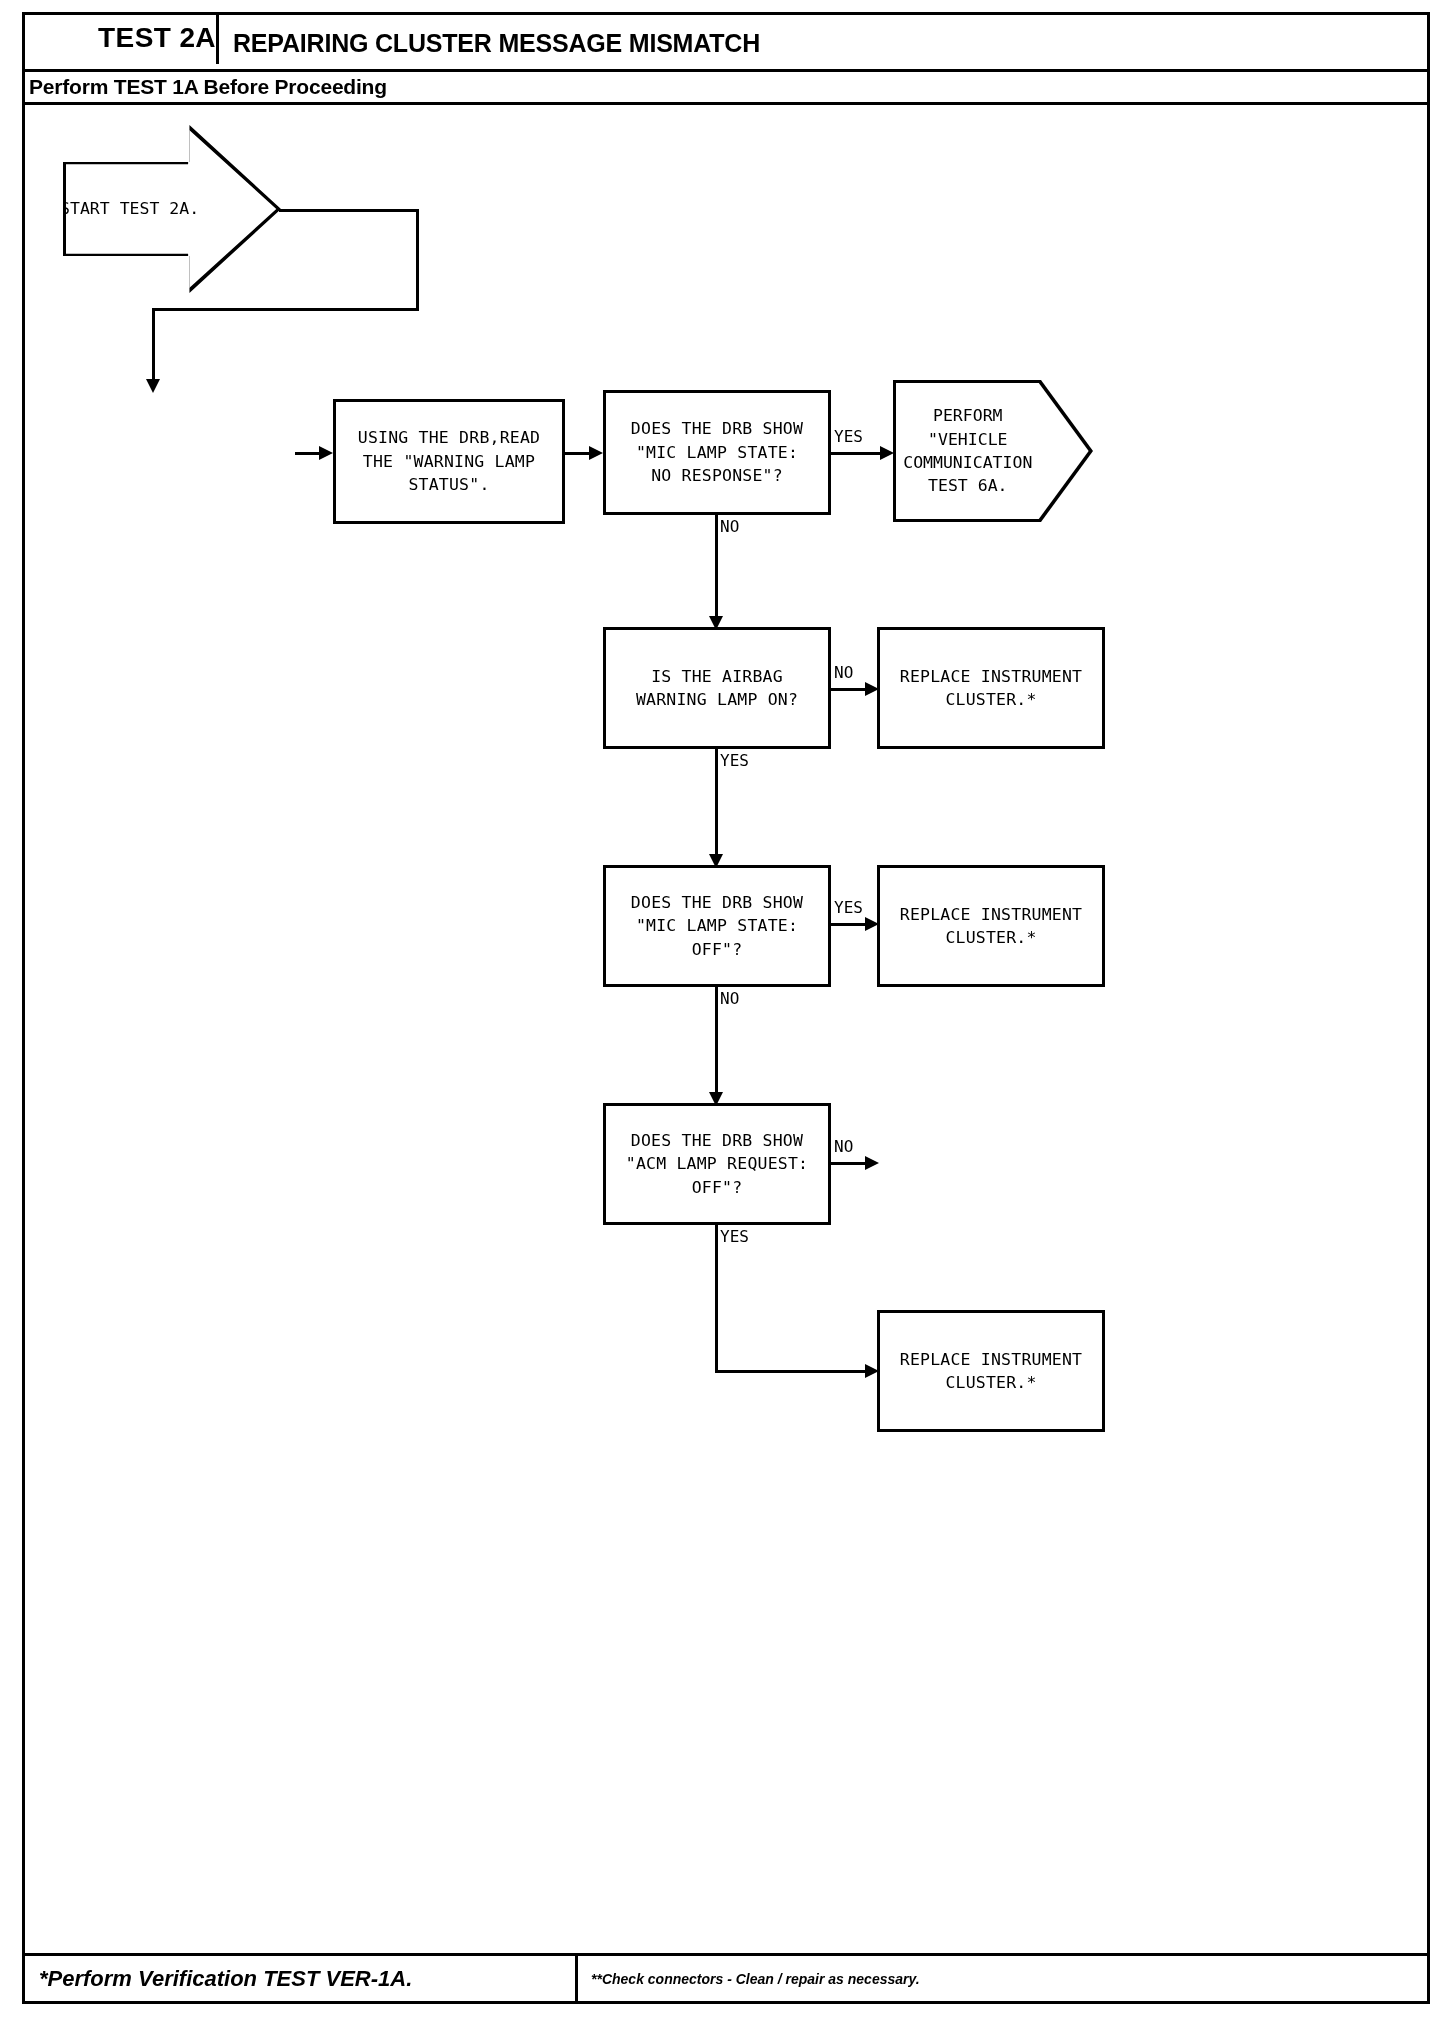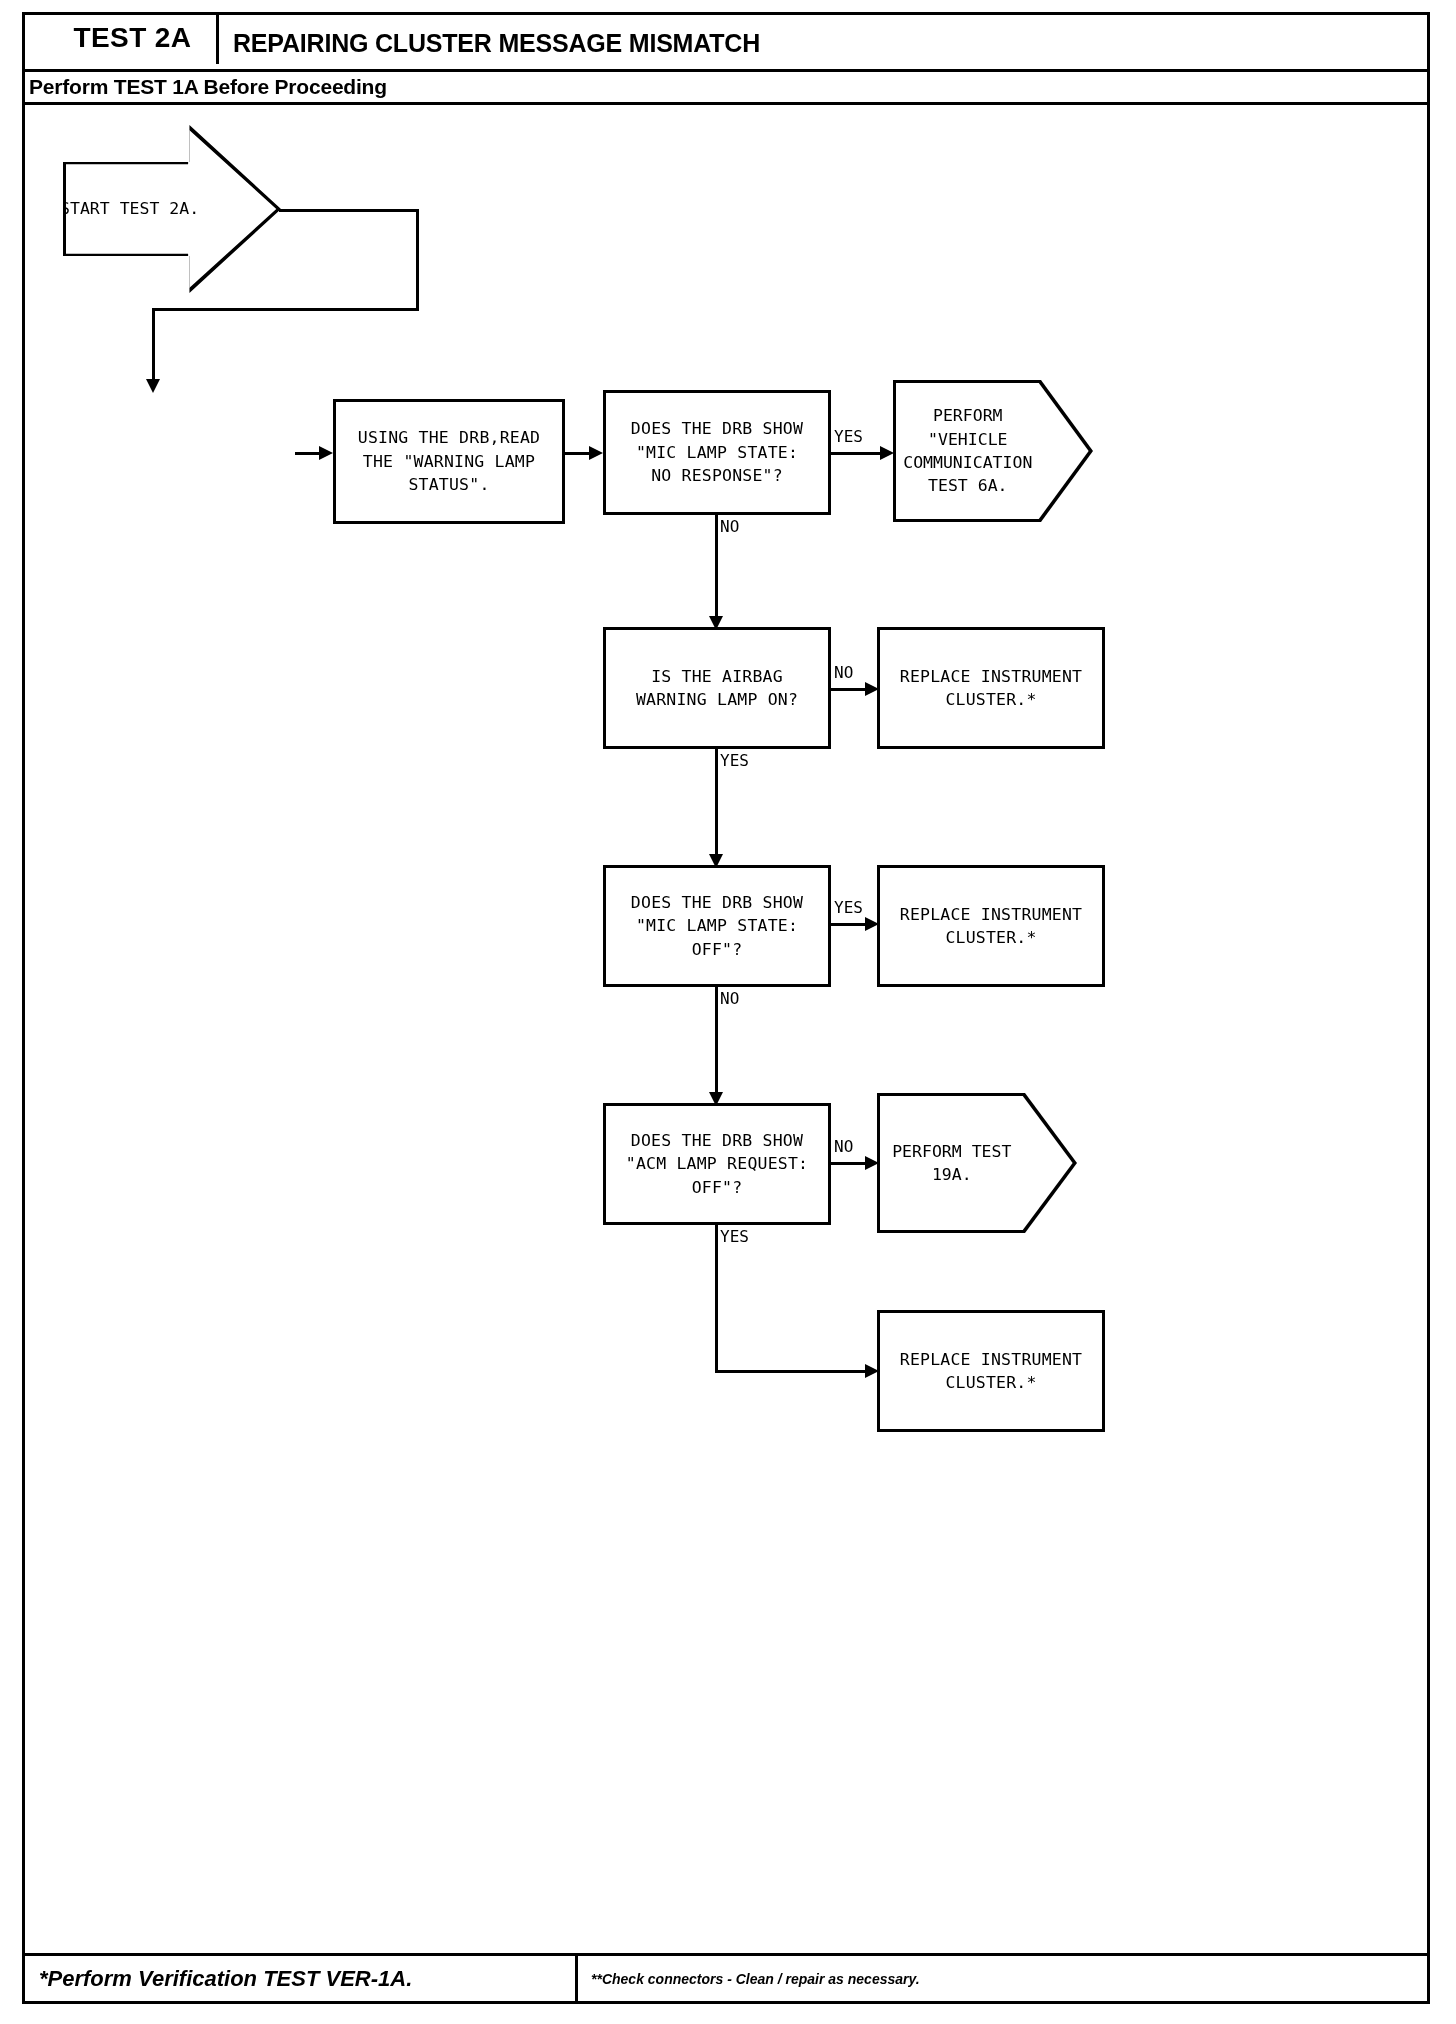--- a/index.html
+++ b/index.html
@@ -41,21 +41,21 @@
   #test-id-cell {
     position: absolute;
     left: 24px;
     top: -3px;
     width: 170px;
     height: 52px;
     border-right: 3px solid #000;
     box-sizing: border-box;
     display: flex;
     align-items: center;
-    justify-content: center;
+    justify-content: flex-end;
   }
   #test-id-label {
     font-size: 28px;
     font-weight: bold;
     letter-spacing: 0.4px;
   }
   #header-title {
     position: absolute;
     left: 208px;
     top: 0;
@@ -340,26 +340,20 @@
     <div class="edge-label" style="left:694px; top:884px;">NO</div>
 
     <div class="flow-box" style="left:578px; top:998px; width:228px; height:122px;">DOES THE DRB SHOW
 "ACM LAMP REQUEST:
 OFF"?</div>
 
     <div class="line-h" style="left:806px; top:1057px; width:40px;"></div>
     <div class="arrowhead-right" style="left:840px; top:1051px;"></div>
     <div class="edge-label" style="left:808px; top:1032px;">NO</div>
 
-    <div class="arrow-block pent-simple" style="left:852px; top:988px; width:200px; height:140px;">
-      <div class="arrow-inner">
-        <div class="pent-text">PERFORM TEST
-19A.</div>
-      </div>
-    </div>
 
     <div class="line-v" style="left:690px; top:1120px; height:148px;"></div>
     <div class="line-h" style="left:690px; top:1265px; width:158px;"></div>
     <div class="arrowhead-right" style="left:840px; top:1259px;"></div>
     <div class="edge-label" style="left:694px; top:1122px;">YES</div>
 
     <div class="flow-box" style="left:852px; top:1205px; width:228px; height:122px;">REPLACE INSTRUMENT
 CLUSTER.*</div>
 
   </div>

